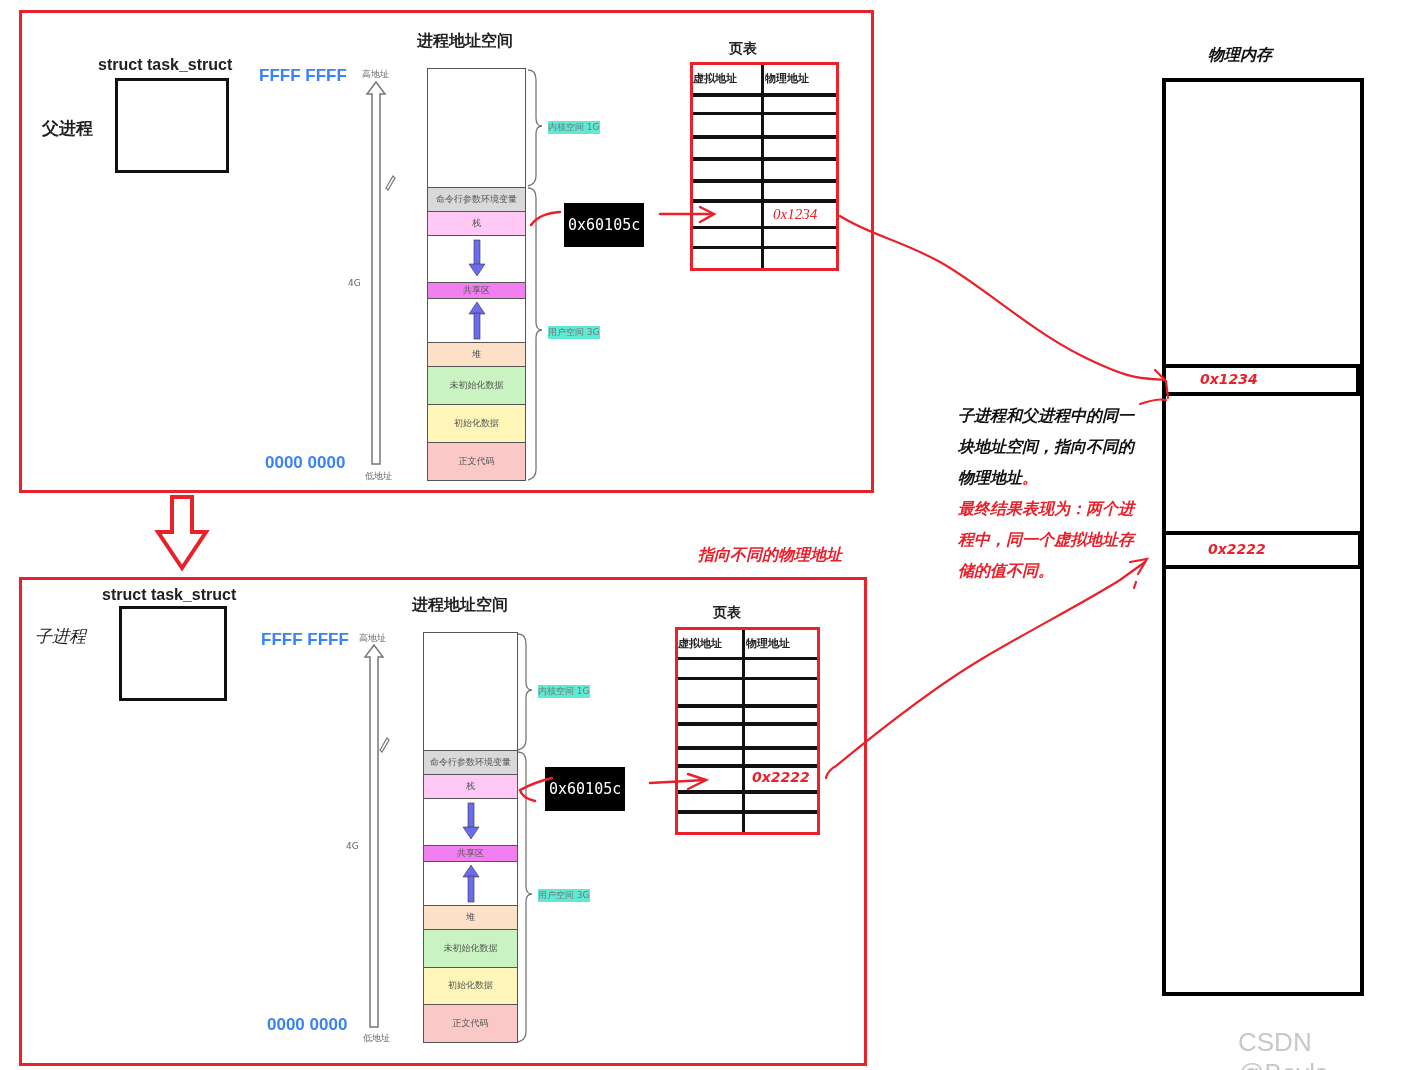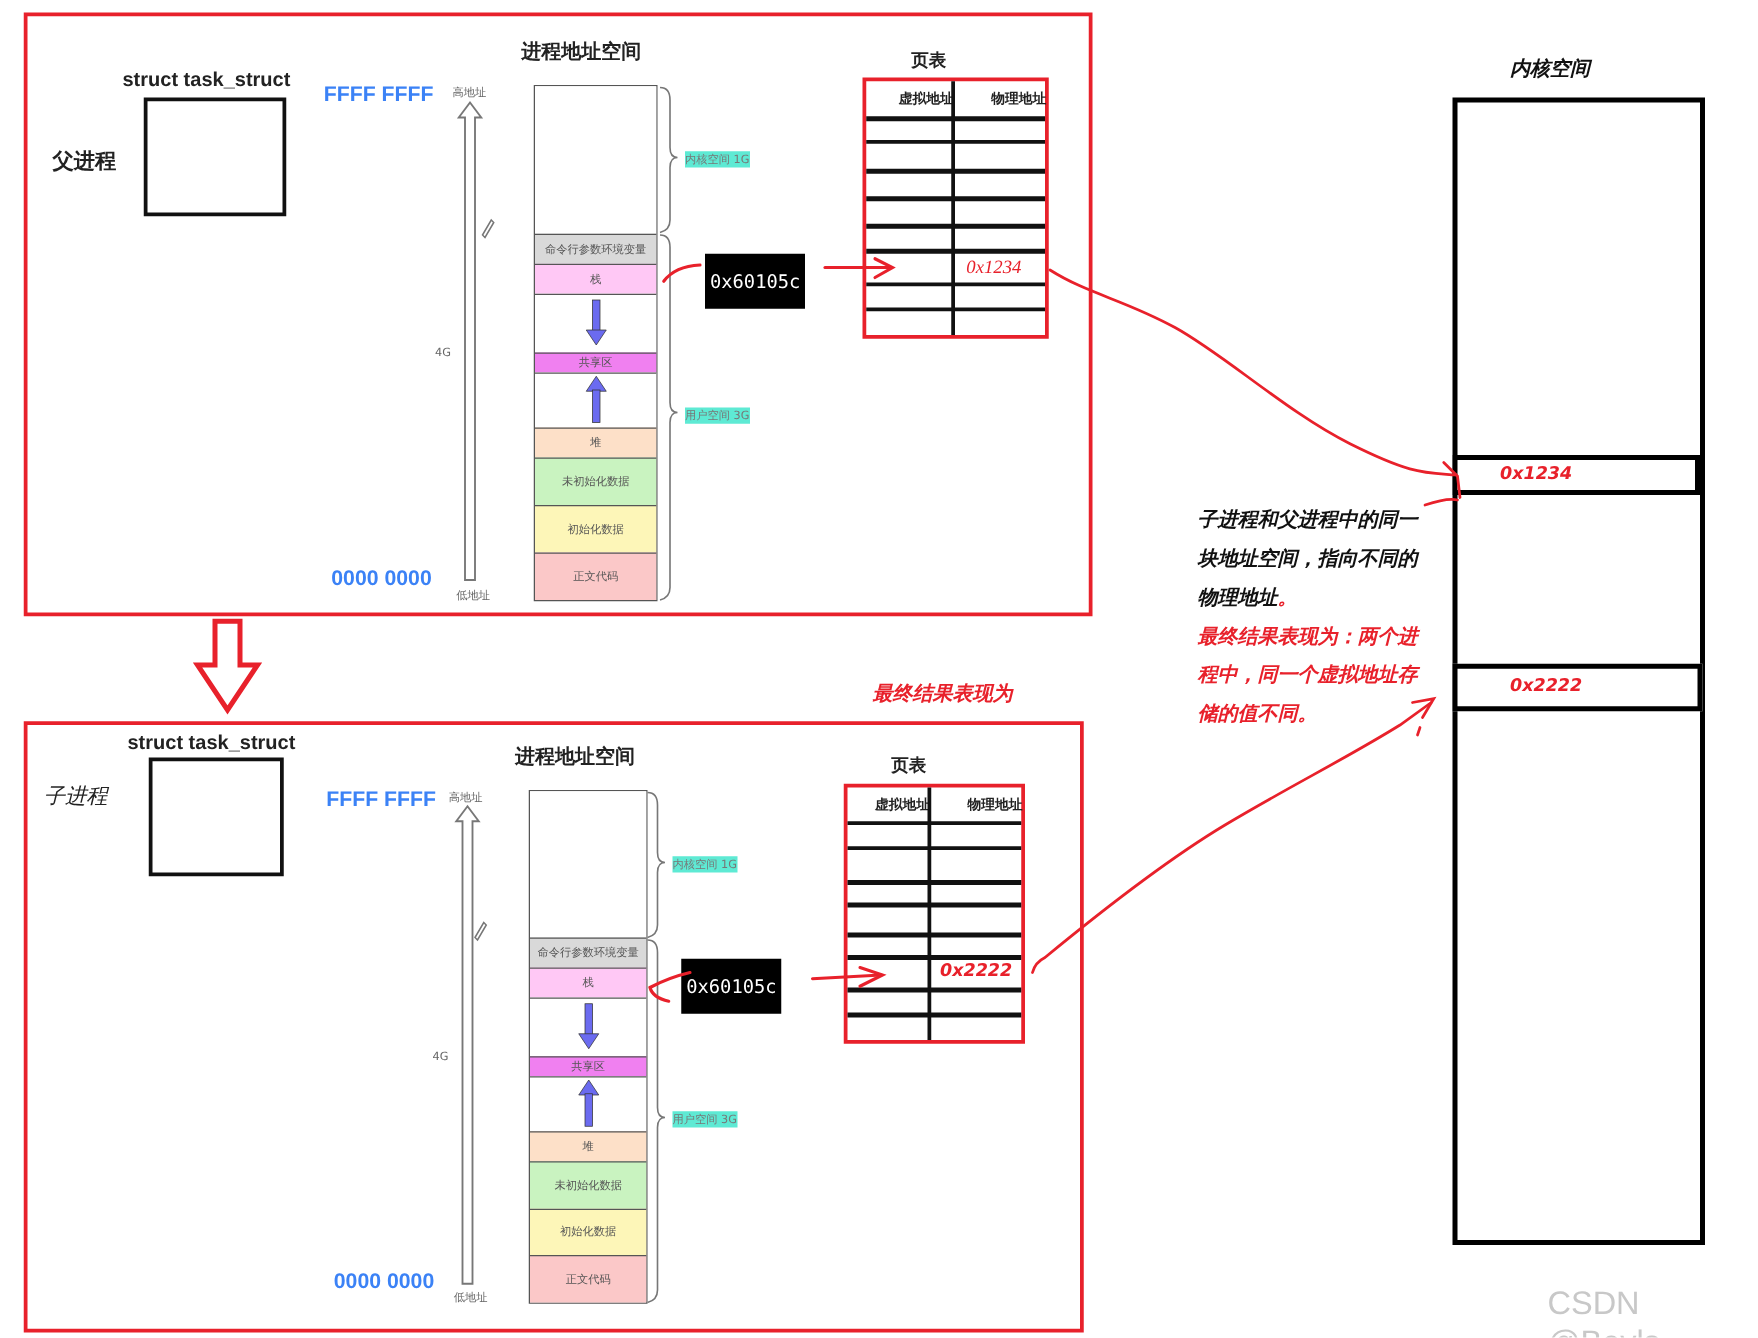--- a/index.html
+++ b/index.html
@@ -15,21 +15,21 @@
   .small-gray { font-size:9px; color:#666; }
   .addrspace-title { font-size:16px; font-weight:bold; color:#222; }
   .mem-col { position:absolute; border:1.5px solid #555; box-sizing:border-box; background:#fff; }
   .seg { position:absolute; left:0; right:0; border-top:1.5px solid #555; box-sizing:border-box;
          font-size:9px; color:#555; display:flex; align-items:center; justify-content:center; }
   .brace-label { font-size:9px; color:#777; background:#5eead4; }
   .addr-chip { position:absolute; background:#000; color:#fff; font-family:"DejaVu Sans Mono", monospace;
                font-size:15px; padding:13px 4px; }
   .pt-title { font-size:14px; font-weight:bold; color:#222; }
   .pt { position:absolute; border:3px solid #e8212b; box-sizing:border-box; background:#fff; }
-  .pt-head { position:absolute; font-size:11px; font-weight:bold; color:#222; text-align:right; }
+  .pt-head { position:absolute; font-size:11px; font-weight:bold; color:#222; text-align:left; }
   .pt-val { position:absolute; font-family:"Liberation Serif", serif; font-style:italic; color:#e8212b; font-size:15px; }
   .phys-title { font-size:16px; font-weight:bold; font-style:italic; color:#111; }
   .phys { position:absolute; border:4px solid #000; box-sizing:border-box; background:#fff; }
   .phys-cell { position:absolute; border:4px solid #000; box-sizing:border-box; background:#fff; }
   .phys-val { position:absolute; font-family:"DejaVu Sans", sans-serif; font-weight:bold; font-style:italic; color:#e8212b; font-size:14px; }
   .note { position:absolute; font-size:16px; font-weight:bold; font-style:italic; line-height:31px; width:180px; }
   .note .red { color:#e8212b; }
   .change-note { font-size:16px; font-weight:bold; font-style:italic; color:#e8212b; }
   .watermark { font-family:"Liberation Sans", sans-serif; font-size:26px; color:#c8c8c8; }
   svg.overlay { position:absolute; left:0; top:0; pointer-events:none; }
@@ -93,21 +93,21 @@
     <div style="position: absolute; left: 0px; right: 0px; top: 114px; height: 4px; background: rgb(17, 17, 17);"></div>
     <div style="position: absolute; left: 0px; right: 0px; top: 134px; height: 4px; background: rgb(17, 17, 17);"></div>
     <div style="position: absolute; left: 0px; right: 0px; top: 161px; height: 3px; background: rgb(17, 17, 17);"></div>
     <div style="position: absolute; left: 0px; right: 0px; top: 181px; height: 3px; background: rgb(17, 17, 17);"></div>
   </div>
 
 <svg class="overlay" width="1406" height="1070">
   <path d="M172 497 L192 497 L192 532 L206 532 L182 568 L158 532 L172 532 Z" fill="#fff" stroke="#e8212b" stroke-width="4" stroke-linejoin="miter"></path>
 </svg>
 
-<div class="abs change-note" style="left:698px;top:545px;">最终结果表现为</div>
+<div class="abs change-note" style="left:698px;top:545px;">指向不同的物理地址</div>
 
 <div class="panel" style="left:19px;top:577px;width:848px;height:489px;"></div>
 
 <div class="abs struct-label" style="left:102px;top:586px;">struct task_struct</div>
 <div class="tcb" style="left:119px;top:606px;width:108px;height:95px;"></div>
 <div class="abs proc-label italic" style="left:35px;top:625px;">子进程</div>
 
 <div class="abs hexaddr" style="left:261px;top:630px;">FFFF FFFF</div>
 <div class="abs hexaddr" style="left:267px;top:1015px;">0000 0000</div>
 
@@ -154,21 +154,21 @@
     <div style="position: absolute; left: 0px; right: 0px; top: 27px; height: 3px; background: rgb(17, 17, 17);"></div>
     <div style="position: absolute; left: 0px; right: 0px; top: 47px; height: 3px; background: rgb(17, 17, 17);"></div>
     <div style="position: absolute; left: 0px; right: 0px; top: 74px; height: 4px; background: rgb(17, 17, 17);"></div>
     <div style="position: absolute; left: 0px; right: 0px; top: 92px; height: 4px; background: rgb(17, 17, 17);"></div>
     <div style="position: absolute; left: 0px; right: 0px; top: 116px; height: 4px; background: rgb(17, 17, 17);"></div>
     <div style="position: absolute; left: 0px; right: 0px; top: 134px; height: 4px; background: rgb(17, 17, 17);"></div>
     <div style="position: absolute; left: 0px; right: 0px; top: 160px; height: 4px; background: rgb(17, 17, 17);"></div>
     <div style="position: absolute; left: 0px; right: 0px; top: 180px; height: 4px; background: rgb(17, 17, 17);"></div>
   </div>
 
-<div class="abs phys-title" style="left:1208px;top:45px;">内核空间</div>
+<div class="abs phys-title" style="left:1208px;top:45px;">物理内存</div>
 <div class="phys" style="left:1162px;top:78px;width:202px;height:918px;"></div>
 <div class="phys-cell" style="left:1162px;top:364px;width:198px;height:32px;">
   <div class="phys-val" style="left:34px;top:3px;">0x1234</div>
 </div>
 <div class="phys-cell" style="left:1162px;top:531px;width:200px;height:38px;">
   <div class="phys-val" style="left:42px;top:6px;">0x2222</div>
 </div>
 
 <div class="note" style="left:958px;top:400px;">
   <span>子进程和父进程中的同一块地址空间，指向不同的物理地址</span><span class="red">。</span><br>

